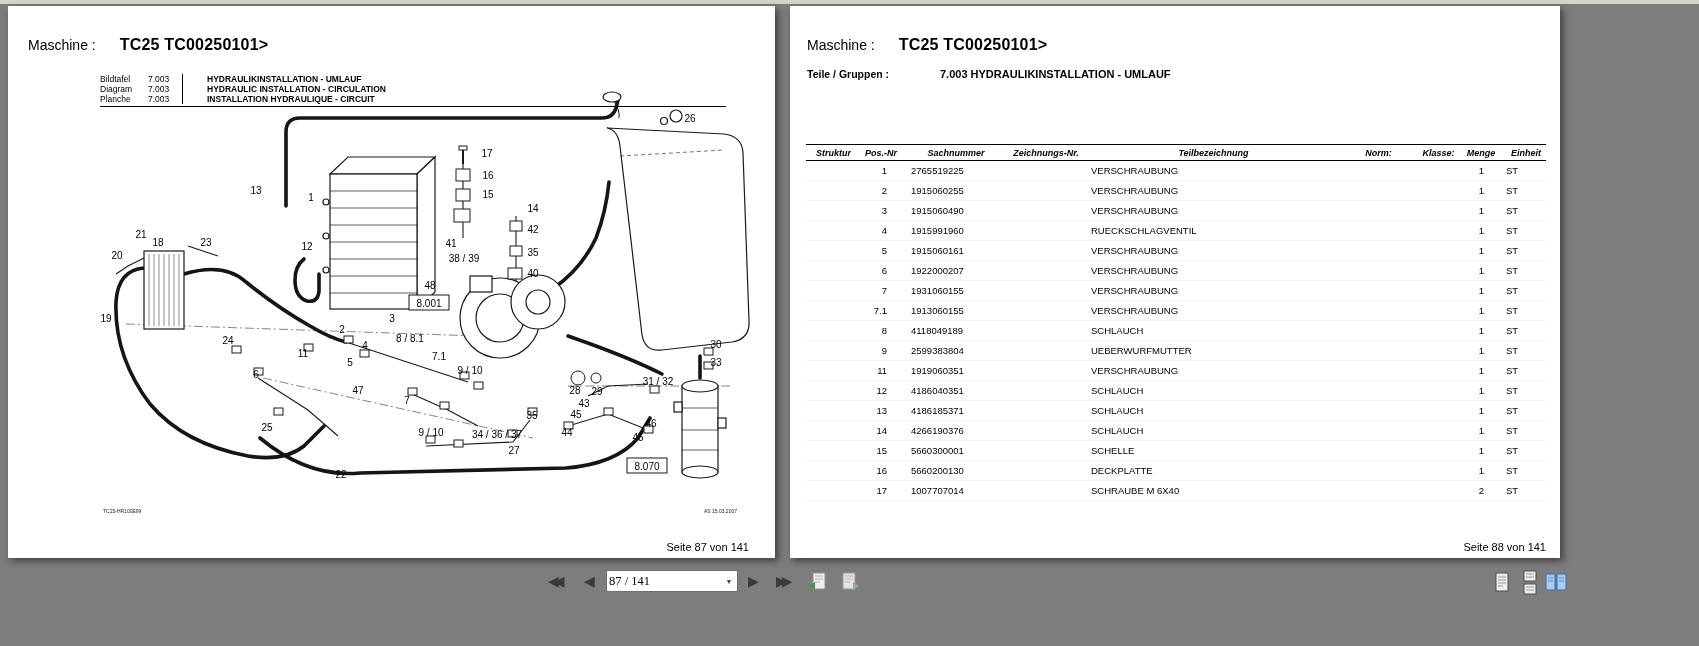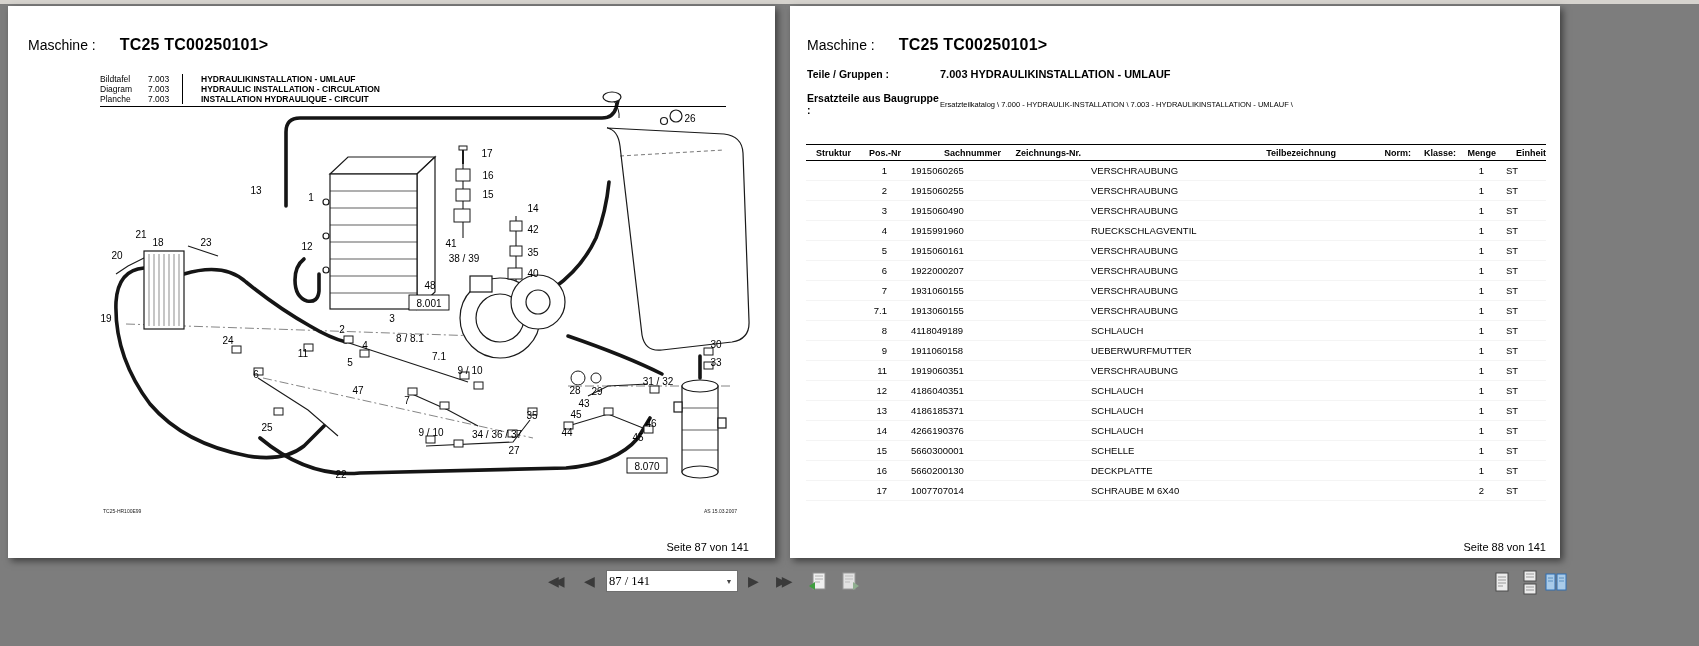--- a/index.html
+++ b/index.html
@@ -18,21 +18,21 @@
   .machine-line{position:absolute;top:30px;left:20px;display:flex;align-items:baseline;gap:24px}
   .page-right .machine-line{left:17px}
   .m-label{font-size:14px;font-weight:normal}
   .m-value{font-size:16px;font-weight:bold;letter-spacing:.2px}
 
   
   .plate-header{position:absolute;top:68px;left:92px;font-size:8.5px;line-height:10px}
   .ph-row{white-space:nowrap}
   .ph-c1{display:inline-block;width:48px}
   .ph-c2{display:inline-block;width:34px}
-  .ph-c3{display:inline-block;border-left:1px solid #000;padding-left:18px;font-weight:bold}
+  .ph-c3{display:inline-block;border-left:1px solid #000;padding-left:24px;font-weight:bold}
   .ph-rule{position:absolute;top:100px;left:92px;width:626px;border-top:1.5px solid #000}
 
   .diagram{position:absolute;left:0;top:0;width:767px;height:552px}
   .diagram text{font-family:"Liberation Sans",sans-serif;font-size:10px;fill:#000}
 
   .code-left{position:absolute;left:95px;bottom:44px;font-size:5px;color:#222}
   .code-right{position:absolute;right:38px;bottom:44px;font-size:5px;color:#222}
   .page-num{position:absolute;bottom:5px;font-size:11px}
   .page-left .page-num{right:26px}
   .page-right .page-num{right:14px}
@@ -42,21 +42,21 @@
   .group-line{top:62px}
   .assembly-line{top:86px}
   .hdr-label{font-size:10.5px;font-weight:bold;display:inline-block;width:133px;flex:0 0 133px}
   .group-value{font-size:11px;font-weight:bold}
   .assembly-value{font-size:7.5px}
 
   
   .parts-wrap{position:absolute;top:138px;left:16px;right:14px}
   table.parts{border-collapse:collapse;width:100%;table-layout:fixed}
   table.parts th{
-    font-size:9px;font-weight:bold;text-align:right;
+    font-size:9px;font-style:italic;font-weight:bold;text-align:center;
     border-top:1.5px solid #000;border-bottom:1.5px solid #000;
     height:15px;padding:0 0 0 10px;overflow:hidden;white-space:nowrap}
   table.parts td{
     font-size:9.5px;height:19px;padding:0 0 0 10px;overflow:hidden;white-space:nowrap;
     border-bottom:1px solid #f4f4f4}
   table.parts td:nth-child(2){text-align:right;padding:0 14px 0 0}
   table.parts td:nth-child(8){text-align:right;padding:0 12px 0 0}
 
   
   .toolbar{position:absolute;left:0;top:562px;width:100%;height:42px}
@@ -263,24 +263,20 @@
   <div class="machine-line">
     <span class="m-label">Maschine :</span>
     <span class="m-value">TC25 TC00250101&gt;</span>
   </div>
 
   <div class="group-line">
     <span class="hdr-label">Teile / Gruppen :</span>
     <span class="group-value">7.003 HYDRAULIKINSTALLATION - UMLAUF</span>
   </div>
 
-  <div class="assembly-line">
-    <span class="hdr-label">Ersatzteile aus Baugruppe :</span>
-    <span class="assembly-value">Ersatzteilkatalog \ 7.000 - HYDRAULIK-INSTALLATION \ 7.003 - HYDRAULIKINSTALLATION - UMLAUF \</span>
-  </div>
 
   <div class="parts-wrap">
     <table class="parts">
       <colgroup>
         <col style="width:45px">
           <col style="width:50px">
           <col style="width:100px">
         <col style="width:80px">
           <col style="width:255px">
           <col style="width:75px">
@@ -298,21 +294,21 @@
             <th>Norm:</th>
             <th>Klasse:</th>
             <th>Menge</th>
             <th>Einheit</th>
           </tr>
         </thead>
       <tbody id="parts-body">
           <tr>
             <td></td>
             <td>1</td>
-            <td>1915060265</td>
+            <td>2765519225</td>
             <td></td>
             <td>VERSCHRAUBUNG</td>
             <td></td>
             <td></td>
             <td>1</td>
             <td>ST</td>
           </tr>
           <tr>
             <td></td>
             <td>2</td>
@@ -397,21 +393,21 @@
             <td></td>
             <td>SCHLAUCH</td>
             <td></td>
             <td></td>
             <td>1</td>
             <td>ST</td>
           </tr>
           <tr>
             <td></td>
             <td>9</td>
-            <td>1911060158</td>
+            <td>2599383804</td>
             <td></td>
             <td>UEBERWURFMUTTER</td>
             <td></td>
             <td></td>
             <td>1</td>
             <td>ST</td>
           </tr>
           <tr>
             <td></td>
             <td>11</td>

